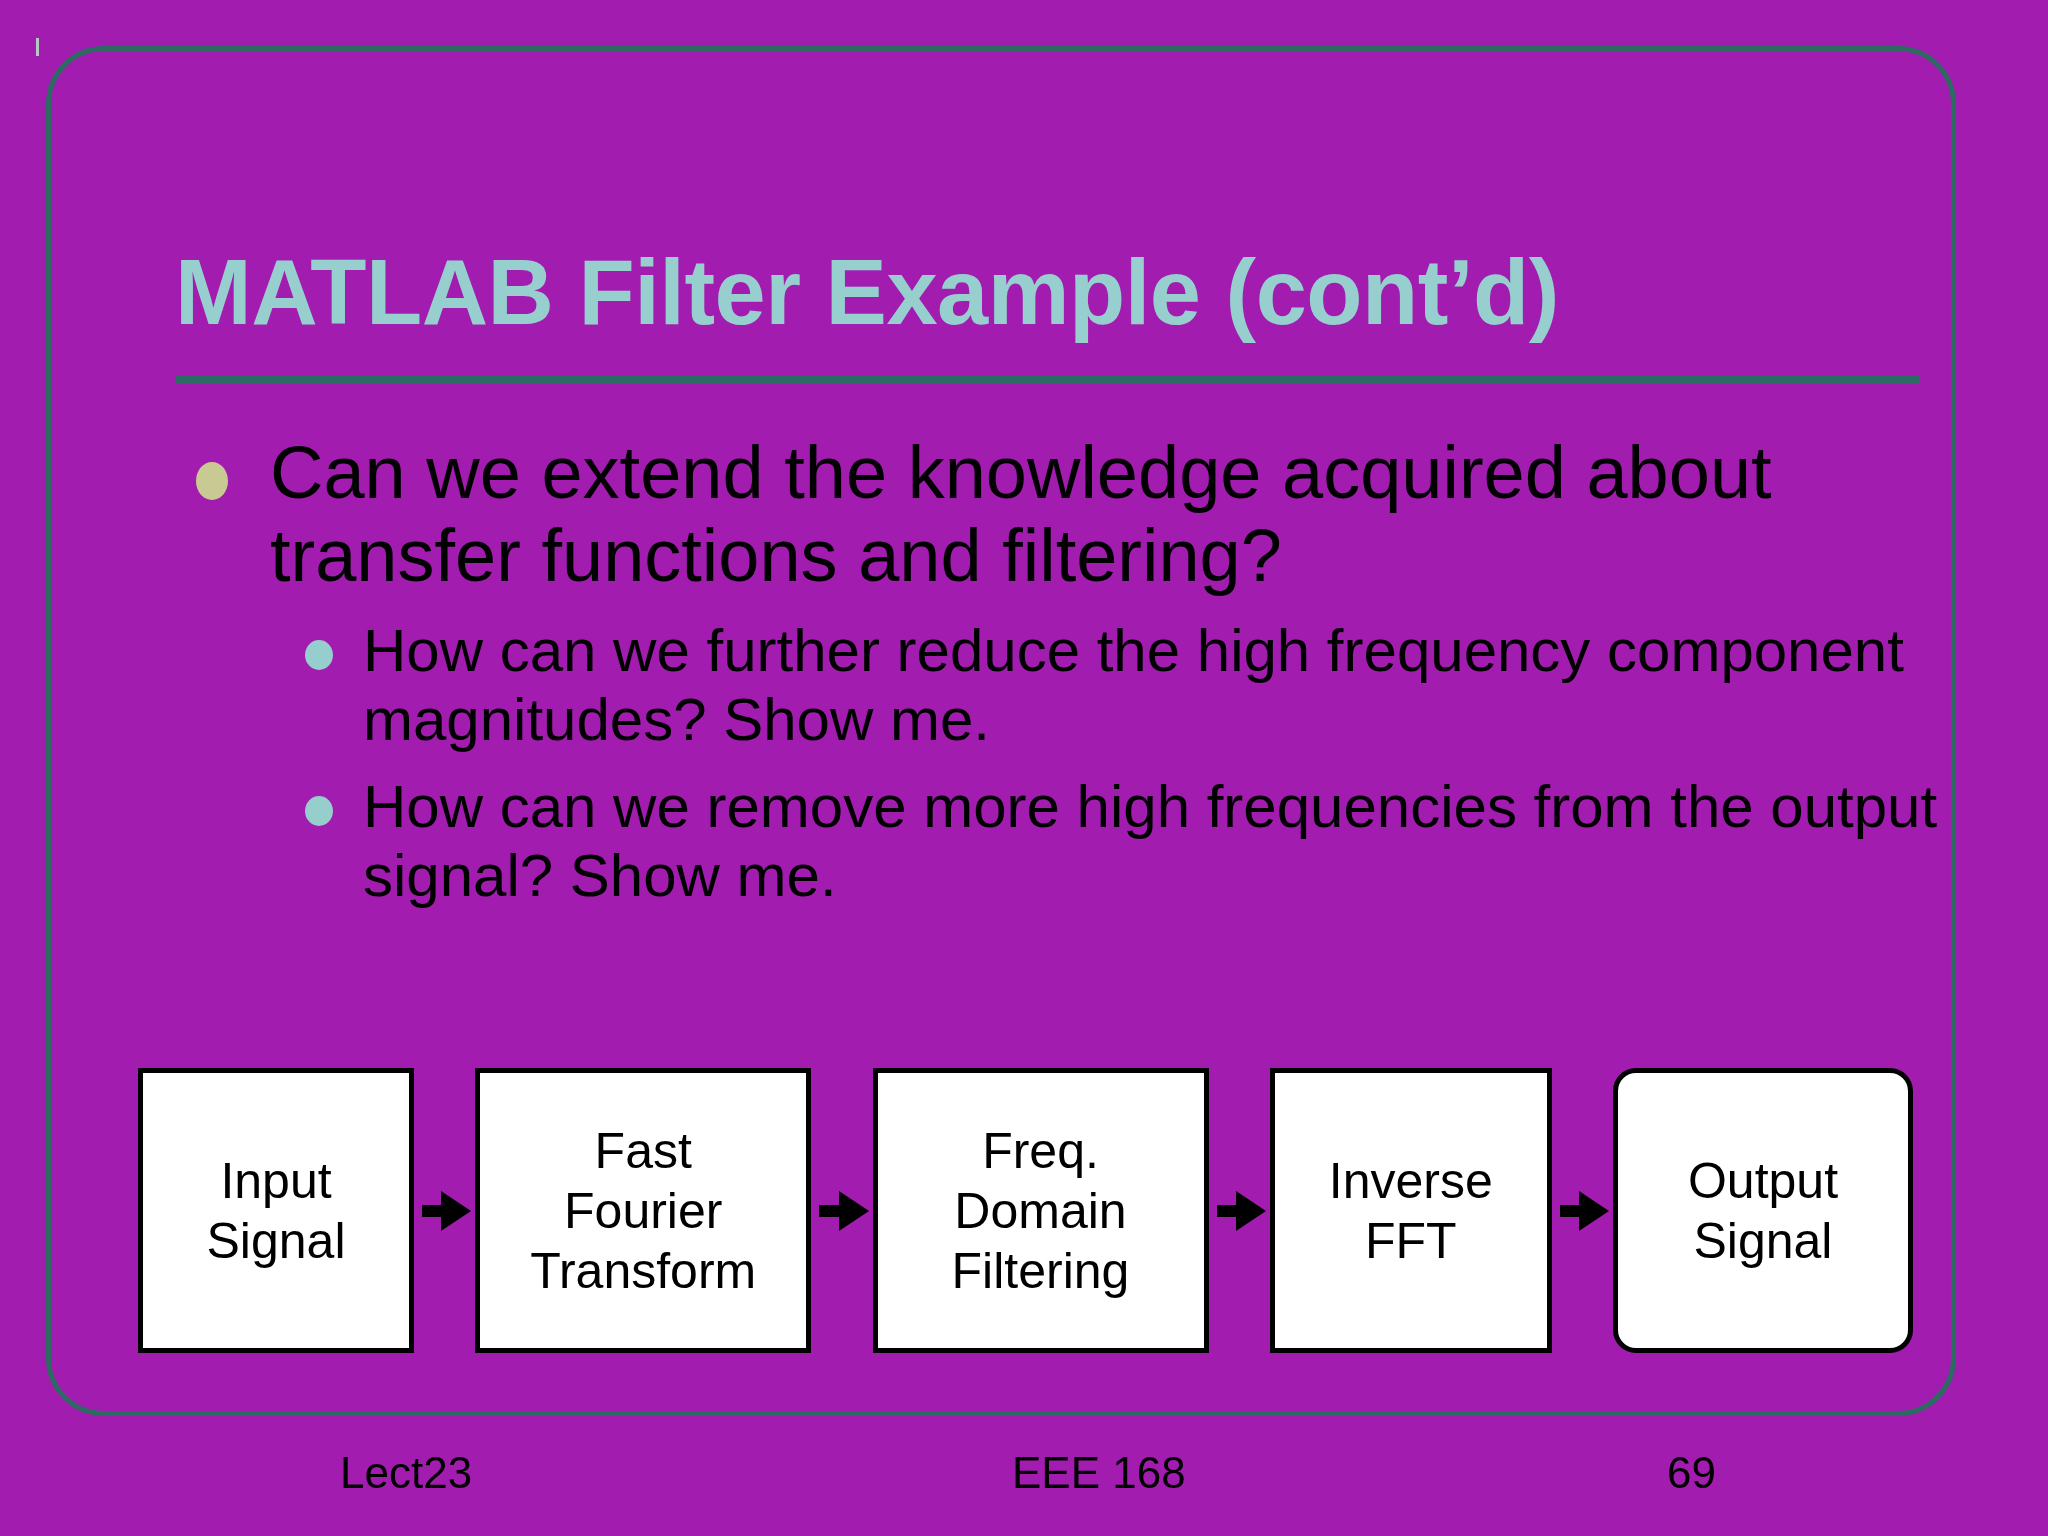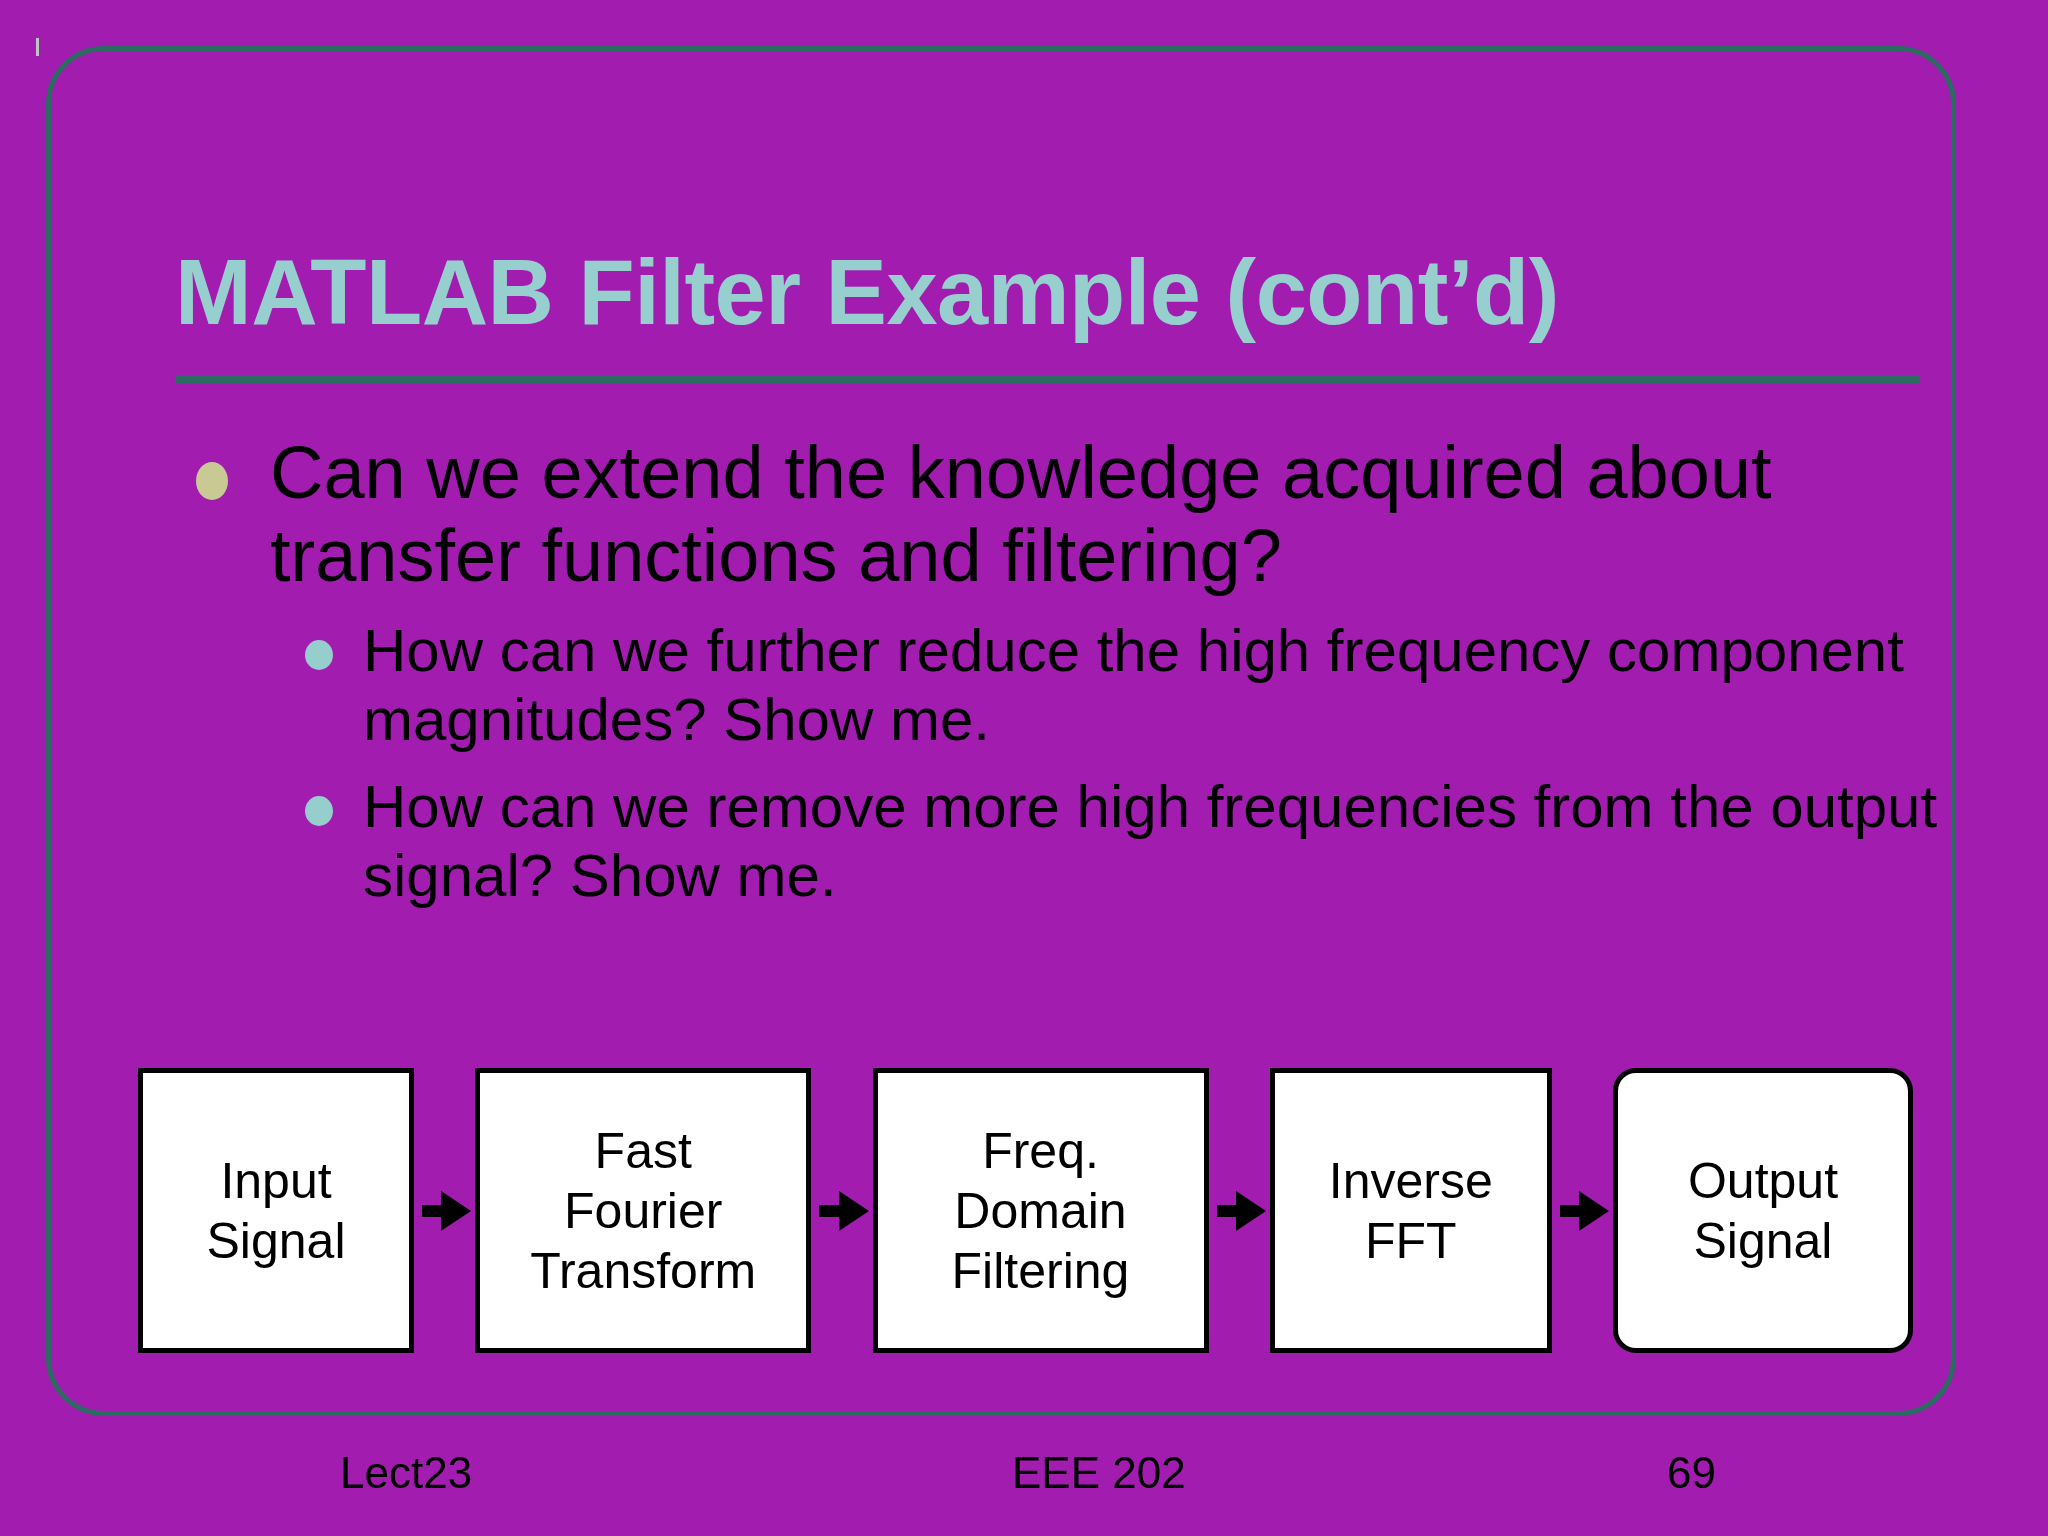--- a/index.html
+++ b/index.html
@@ -262,17 +262,17 @@
       <span class="head"></span>
     </div>
 
     <div class="flow-box fb-4">Output
 Signal</div>
 
   </div>
 
   <div class="footer">
     <span class="foot-left">Lect23</span>
-    <span class="foot-center">EEE 202</span>
+    <span class="foot-center">EEE 168</span>
     <span class="foot-right">69</span>
   </div>
 
 </div>
 
 </body></html>

